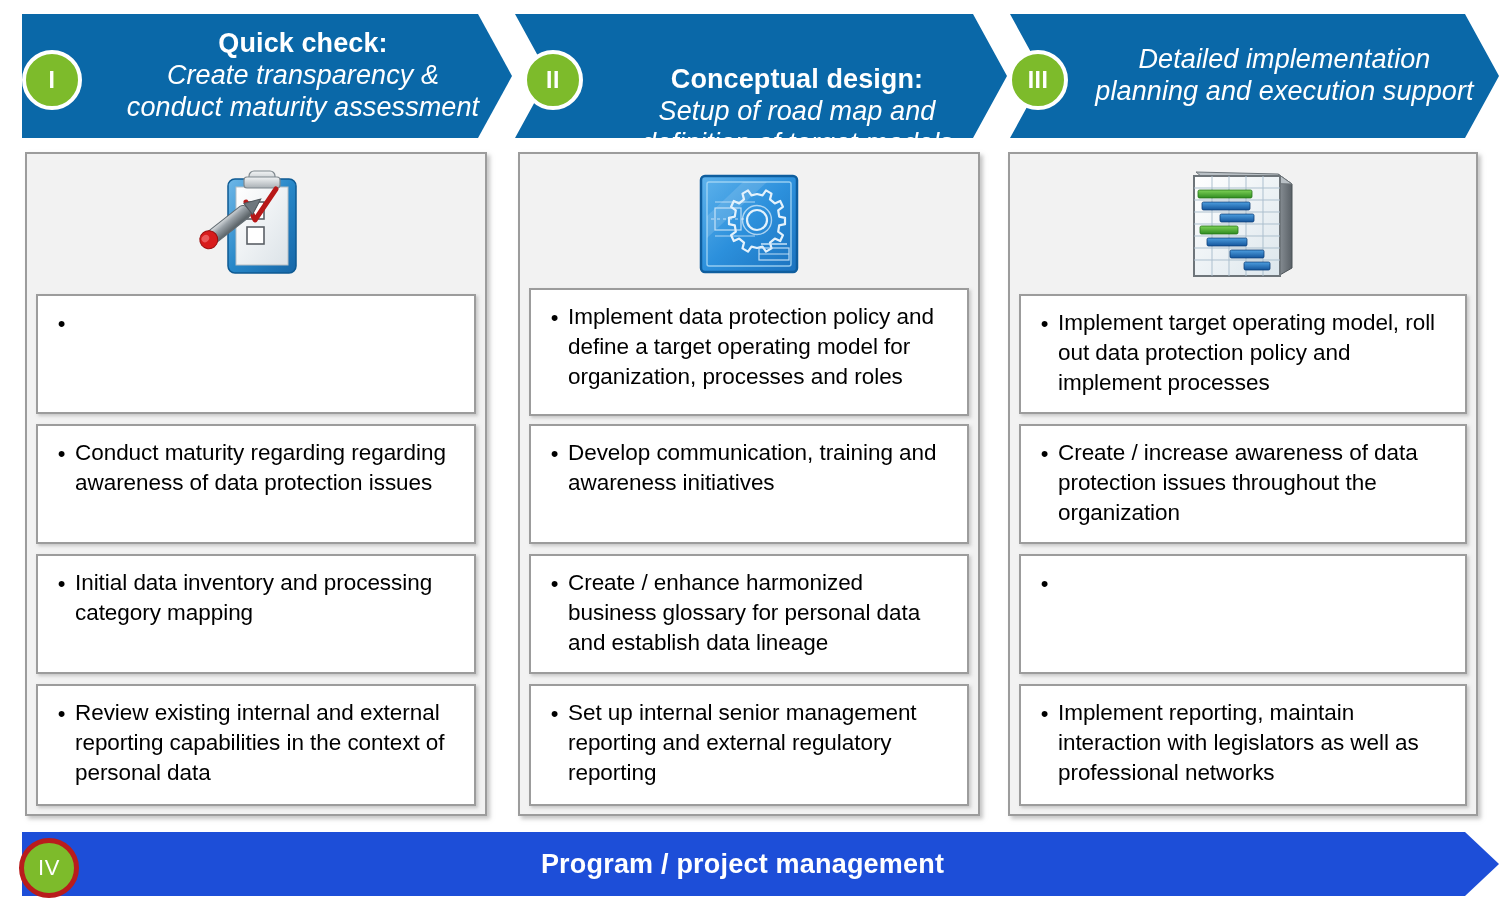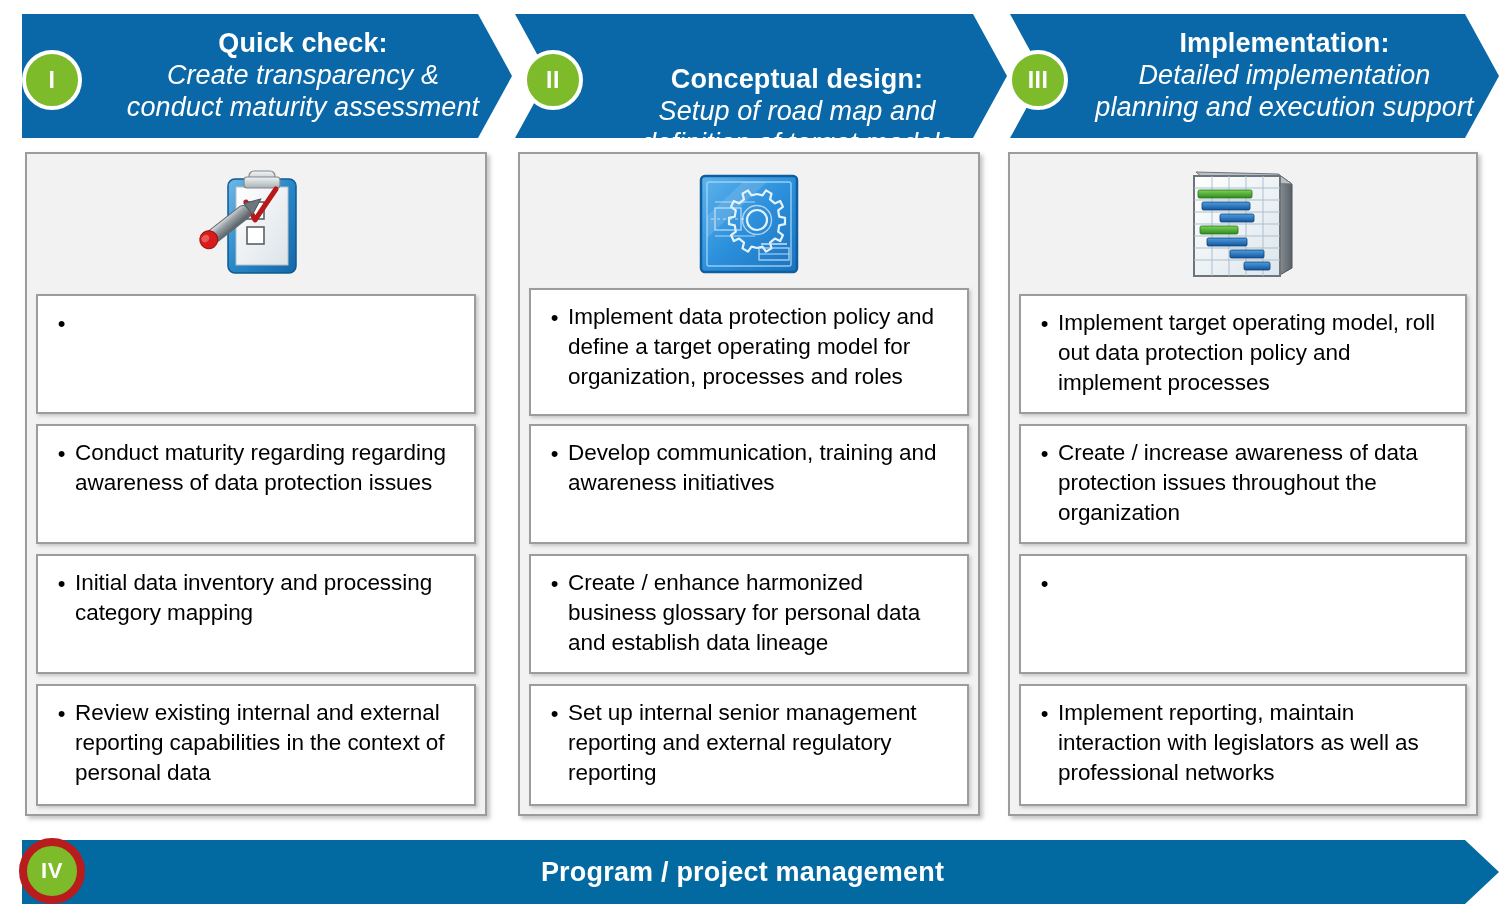--- a/index.html
+++ b/index.html
@@ -185,47 +185,46 @@
   .col3 .card.k2 { top: 400px; height: 120px; }
   .col3 .card.k3 { top: 530px; height: 122px; }
 
   
   #footer-bar {
     position: absolute;
     left: 22px;
     top: 832px;
     width: 1477px;
     height: 64px;
-    background: #0369a1;
+    background: #1d4ed8;
     clip-path: polygon(0 0, 1443px 0, 1477px 32px, 1443px 64px, 0 64px);
     filter: drop-shadow(3px 3px 3px rgba(120,120,120,0.55));
     display: flex;
     align-items: center;
     justify-content: center;
-    margin-top: 8px;
   }
   #footer-label {
     color: #ffffff;
     font-size: 27px;
     font-weight: bold;
     letter-spacing: 0.2px;
     transform: translateX(-18px);
   }
   #footer-badge {
     position: absolute;
     left: 19px;
     top: 838px;
     width: 50px;
     height: 50px;
     border-radius: 50%;
     background: #7DBB2B;
-    border: 8px solid #b91c1c;
+    border: 5px solid #b91c1c;
     color: #ffffff;
     font-size: 22px;
-    font-weight: bold;
+    font-weight: normal;
     display: flex;
     align-items: center;
     justify-content: center;
     z-index: 6;
     letter-spacing: 0.5px;
   }
 
   
   .icon-svg { display: block; }
 </style>
@@ -247,21 +246,20 @@
     <div class="phase-textwrap">
       <div class="phase-title">Conceptual design:</div>
       <div class="phase-sub">Setup of road map and
 definition of target models</div>
     </div>
   </div>
   <div class="phase-badge b2">II</div>
 
   <div class="phase-chevron c3">
     <div class="phase-textwrap">
-      <div class="phase-title">Implementation:</div>
       <div class="phase-sub">Detailed implementation
 planning and execution support</div>
     </div>
   </div>
   <div class="phase-badge b3">III</div>
 
 </div>
 
 <div id="columns">
 

